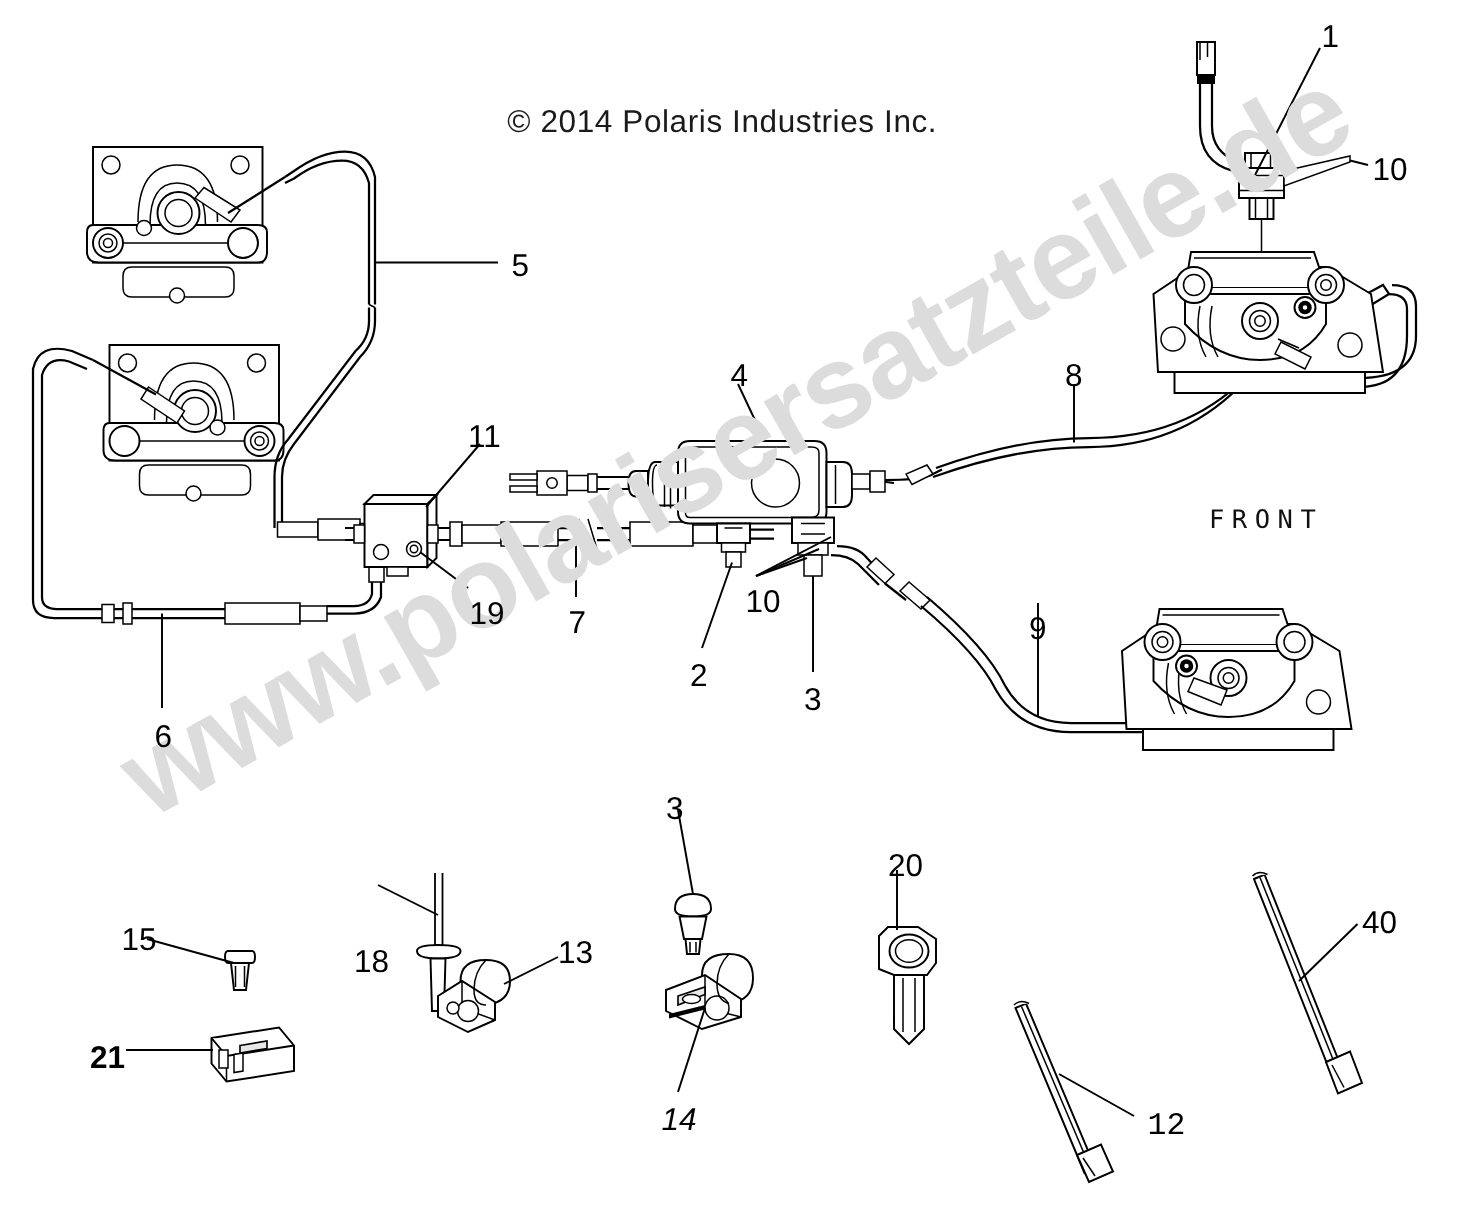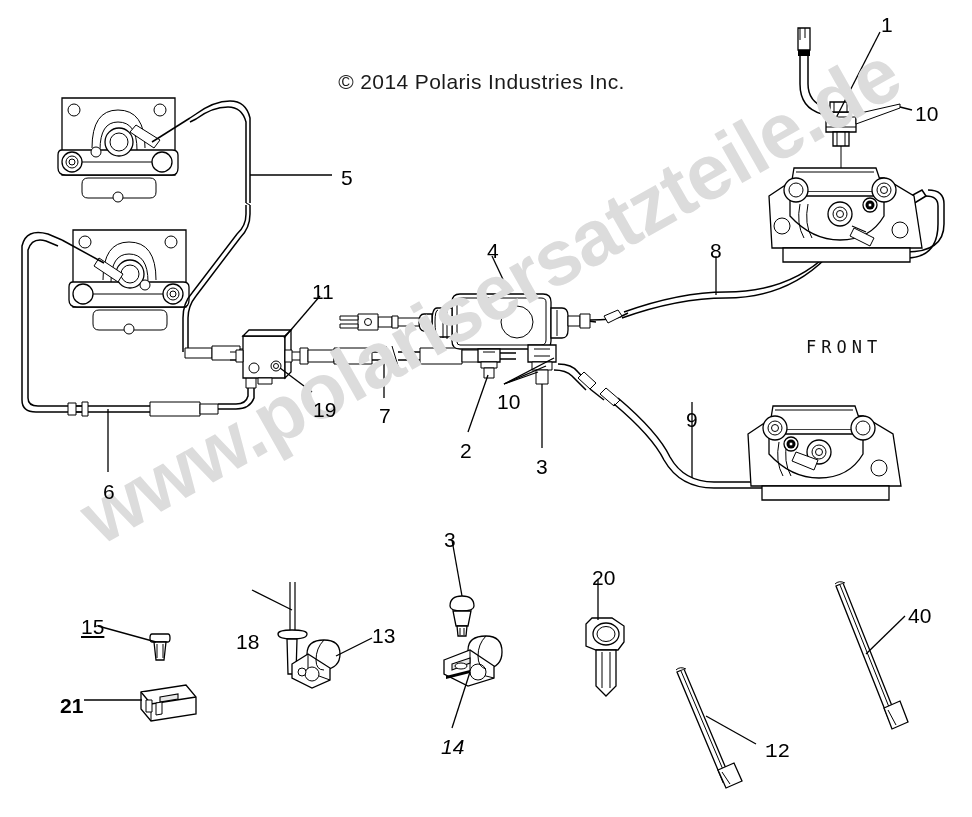--- a/index.html
+++ b/index.html
@@ -405,20 +405,20 @@
       <div class="callout" style="left: 379px; top: 405px;">7</div>
       <div class="callout" style="left: 497px; top: 391px;">10</div>
       <div class="callout" style="left: 460px; top: 440px;">2</div>
       <div class="callout" style="left: 536px; top: 456px;">3</div>
       <div class="callout" style="left: 686px; top: 409px;">9</div>
       <div class="callout" style="left: 103px; top: 481px;">6</div>
       <div class="callout" style="left: 444px; top: 529px;">3</div>
       <div class="callout" style="left: 592px; top: 567px;">20</div>
       <div class="callout" style="left: 236px; top: 583px; margin-top: 48px;">18</div>
       <div class="callout" style="left: 908px; top: 605px;">40</div>
-      <div class="callout" style="left: 81px; top: 616px; text-decoration: underline;">15</div>
+      <div class="callout" style="left: 81px; top: 616px;">15</div>
       <div class="callout" style="left: 372px; top: 625px;">13</div>
       <div class="callout" style="left: 60px; top: 695px; font-weight: bold;">21</div>
       <div class="callout" style="left: 441px; top: 736px; font-style: italic;">14</div>
       <div class="callout" style="left: 765px; top: 741px; font-family: Liberation Mono, monospace;">12</div>
     </div>
 
 </div>
 
 </body></html>

